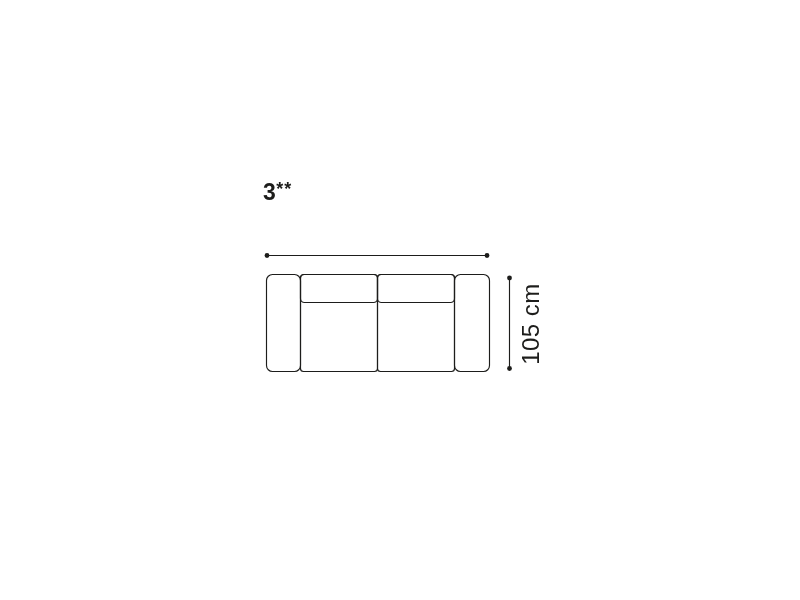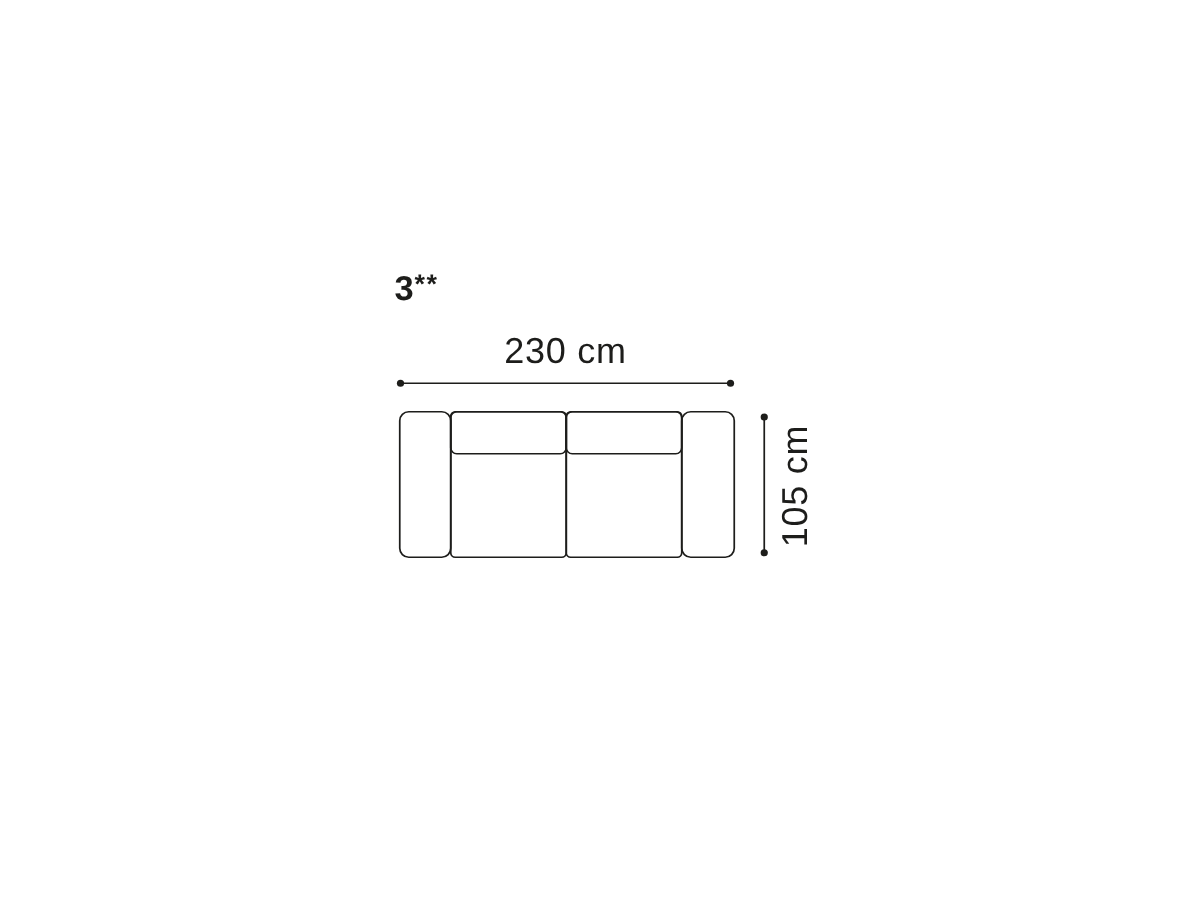--- a/index.html
+++ b/index.html
@@ -62,21 +62,20 @@
 </style>
 </head>
 <body>
 
 <div class="canvas">
 
   <div class="variant-label">
     <span>3</span><span class="mark">**</span>
   </div>
 
-  <div class="dim-label width">230 cm</div>
 
   <div class="dim-label height">105 cm</div>
 
   <svg class="diagram-svg" viewBox="0 0 800 600" xmlns="http://www.w3.org/2000/svg" aria-hidden="true">
 
     <g>
       <rect class="outline" x="300.5" y="274.5" width="77" height="97" rx="3"></rect>
       <rect class="outline" x="377.5" y="274.5" width="77" height="97" rx="3"></rect>
       <rect class="outline" x="300.5" y="274.5" width="77" height="28" rx="4"></rect>
       <rect class="outline" x="377.5" y="274.5" width="77" height="28" rx="4"></rect>

